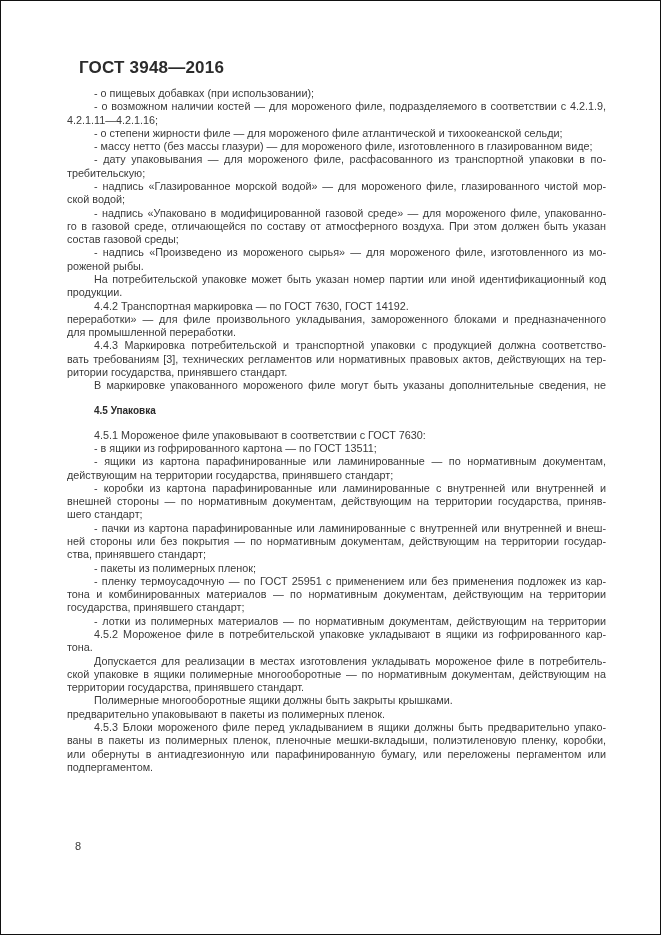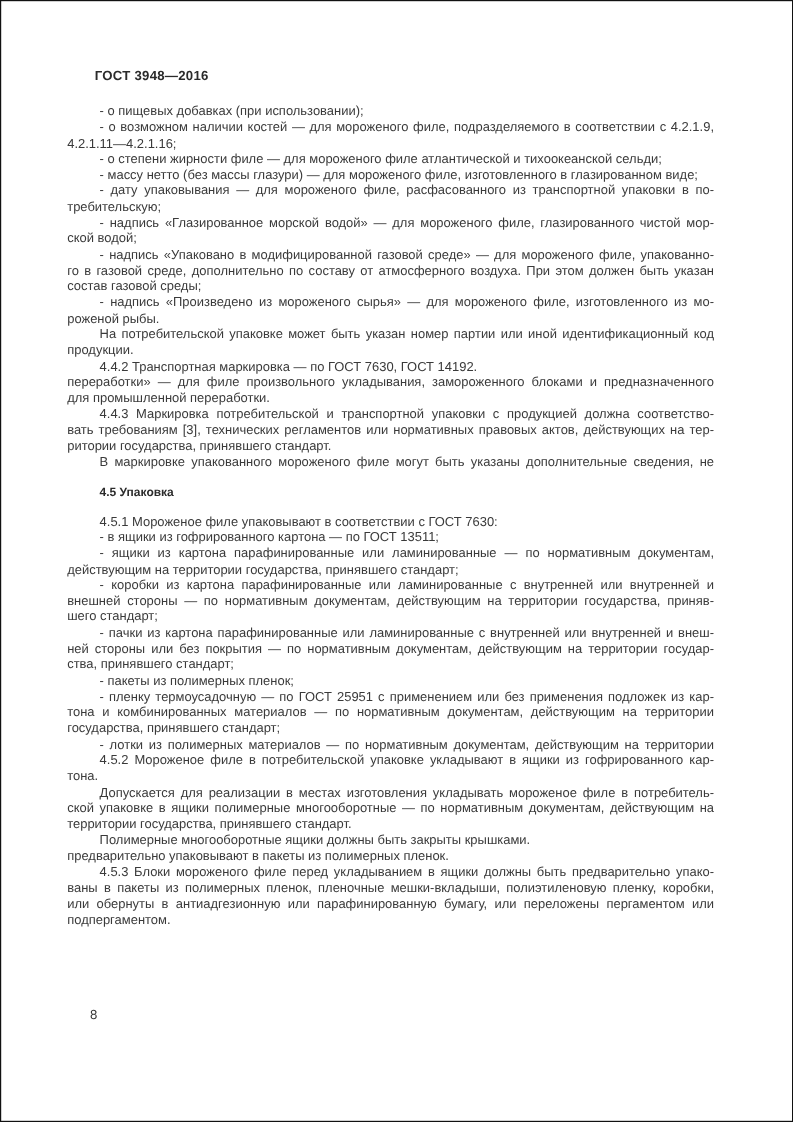--- a/index.html
+++ b/index.html
@@ -11,29 +11,29 @@
     background: var(--bg, #ffffff);
     border: 1px solid var(--border, #111111);
     font-family: "Liberation Sans", sans-serif;
     color: var(--text, #3a3a3a);
     overflow: hidden;
   }
   .running-header {
     position: absolute;
     top: 57px;
     left: 78px;
-    font-size: 11px;
+    font-size: 17px;
     font-weight: bold;
     color: var(--heading, #2b2b2b);
     letter-spacing: 0.2px;
   }
   .text-body {
     position: absolute;
     top: 86px;
-    left: 55px;
+    left: 66px;
     width: 539px;
   }
   .para { margin: 0; }
   .line {
     font-size: 10.8px;
     line-height: 13.28px;
     white-space: normal;
     color: var(--text, #3a3a3a);
   }
   .line.indent { text-indent: 27px; }
@@ -79,21 +79,21 @@
       <div class="para">
         <div class="line indent fj">- дату упаковывания — для мороженого филе, расфасованного из транспортной упаковки в по-</div>
         <div class="line last">требительскую;</div>
       </div>
       <div class="para">
         <div class="line indent fj">- надпись «Глазированное морской водой» — для мороженого филе, глазированного чистой мор-</div>
         <div class="line last">ской водой;</div>
       </div>
       <div class="para">
         <div class="line indent fj">- надпись «Упаковано в модифицированной газовой среде» — для мороженого филе, упакованно-</div>
-        <div class="line fj">го в газовой среде, дополнительно по составу от атмосферного воздуха. При этом должен быть указан</div>
+        <div class="line fj">го в газовой среде, отличающейся по составу от атмосферного воздуха. При этом должен быть указан</div>
         <div class="line last">состав газовой среды;</div>
       </div>
       <div class="para">
         <div class="line indent fj">- надпись «Произведено из мороженого сырья» — для мороженого филе, изготовленного из мо-</div>
         <div class="line last">роженой рыбы.</div>
       </div>
       <div class="para">
         <div class="line indent fj">На потребительской упаковке может быть указан номер партии или иной идентификационный код</div>
         <div class="line last">продукции.</div>
       </div>

